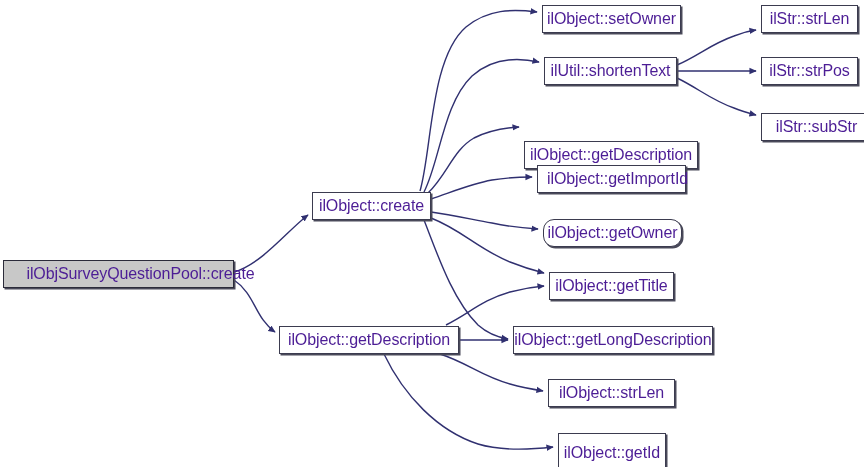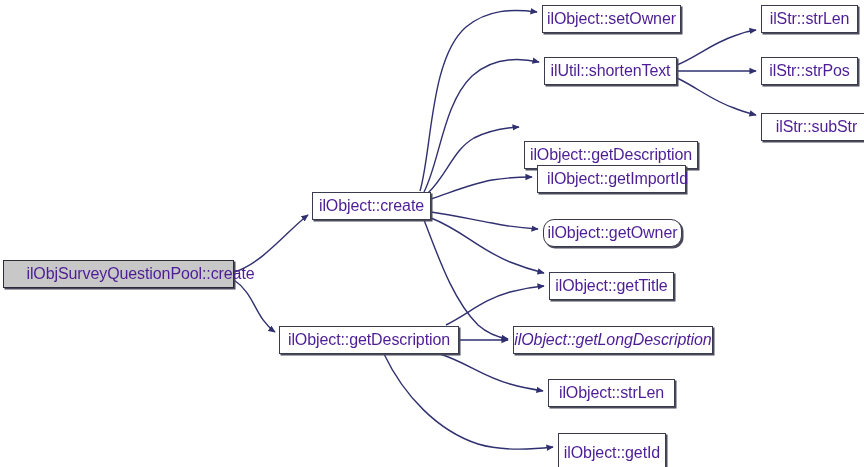--- a/index.html
+++ b/index.html
@@ -102,21 +102,21 @@
       </div>
       <div class="node" style="left: 537px; top: 165px; width: 149px; height: 28px; padding-left: 12px;">
         <span class="node-label">ilObject::getImportId</span>
       </div>
       <div class="node" style="left: 543px; top: 219px; width: 139px; height: 28px; border-radius: 11px;">
         <span class="node-label">ilObject::getOwner</span>
       </div>
       <div class="node" style="left: 549px; top: 272px; width: 125px; height: 28px;">
         <span class="node-label">ilObject::getTitle</span>
       </div>
-      <div class="node" style="left: 513px; top: 326px; width: 200px; height: 28px; font-style: italic;">
+      <div class="node" style="left: 513px; top: 326px; width: 200px; height: 28px;">
         <span class="node-label">ilObject::getLongDescription</span>
       </div>
       <div class="node" style="left: 548px; top: 379px; width: 127px; height: 28px;">
         <span class="node-label">ilObject::strLen</span>
       </div>
       <div class="node" style="left: 558px; top: 433px; width: 108px; height: 39px;">
         <span class="node-label">ilObject::getId</span>
       </div>
       <div class="node" style="left: 761px; top: 5px; width: 97px; height: 28px;">
         <span class="node-label">ilStr::strLen</span>

